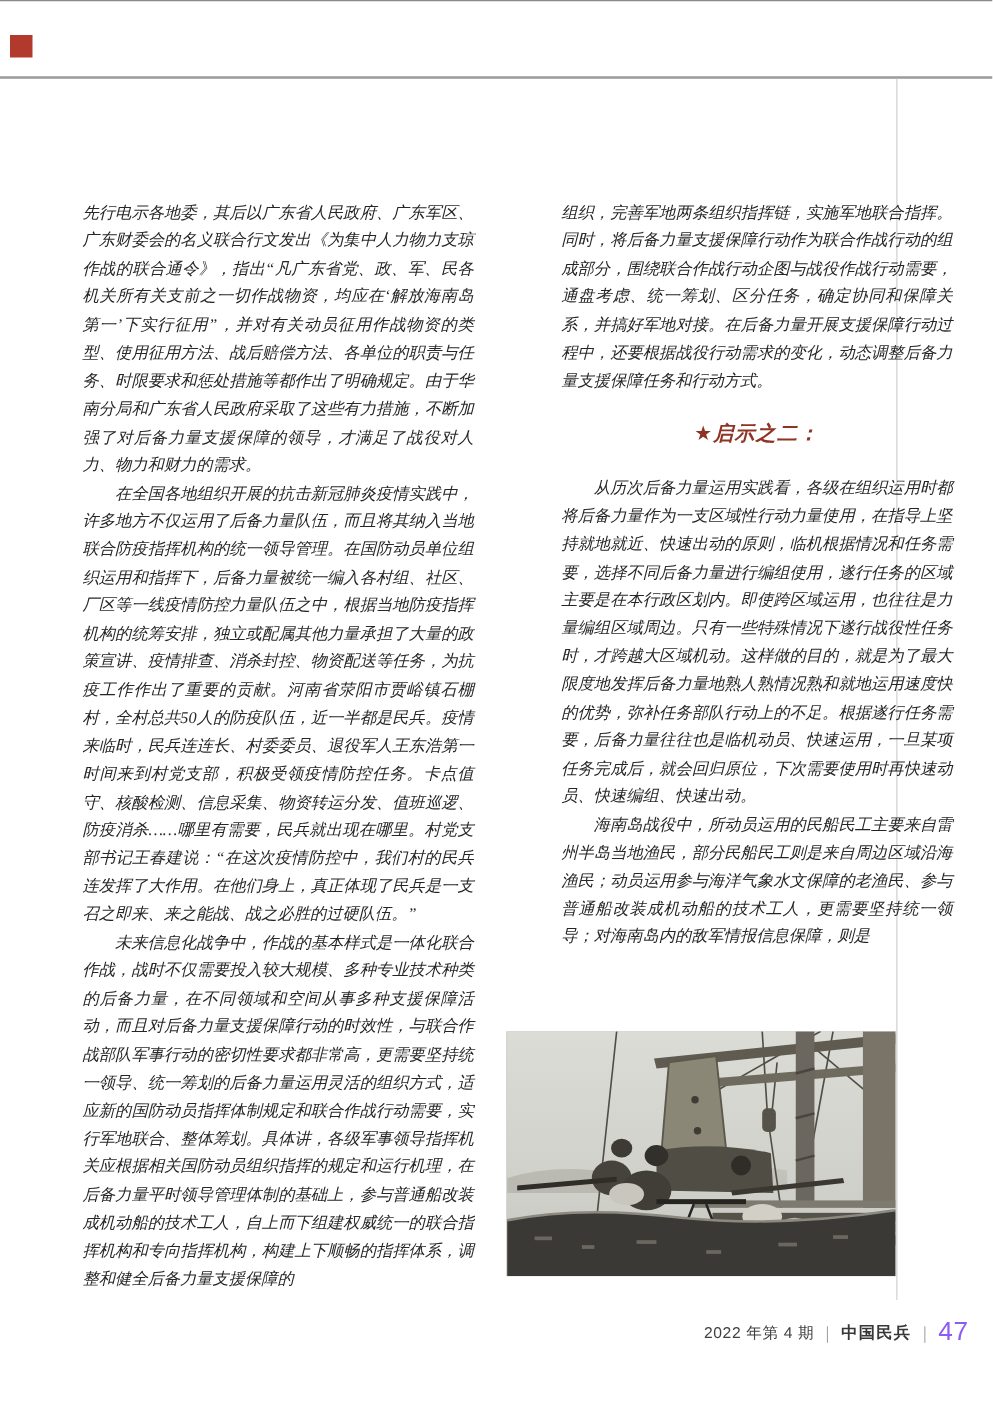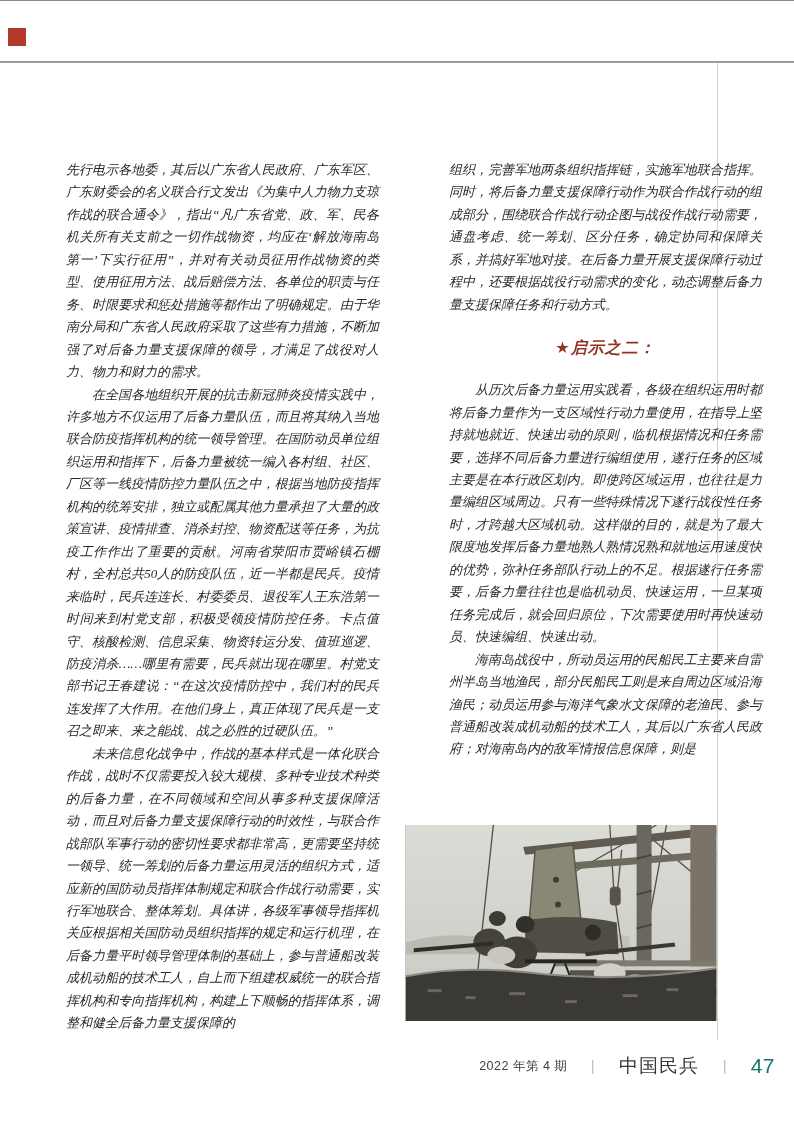--- a/index.html
+++ b/index.html
@@ -34,27 +34,27 @@
     text-decoration-thickness:1.5px;text-underline-offset:4px;
   }
 
   .photo{
     position:absolute;left:405px;top:825px;width:312px;height:196px;overflow:hidden;background:#c9c9c4;
   }
   .photo svg{display:block;width:100%;height:100%;}
 
   .footer{
     position:absolute;top:1053px;right:19px;height:26px;
-    display:flex;align-items:center;gap:24px;
+    display:flex;align-items:center;gap:9px;
     font-family:"Liberation Sans","DejaVu Sans",sans-serif;color:#3f3f3f;
   }
   .f-issue{font-size:12.5px;letter-spacing:0.5px;}
   .f-sep{font-size:14px;color:#8c8c8c;transform:scaleX(.6);}
-  .f-mag{font-size:19px;font-weight:normal;letter-spacing:1px;color:#383838;}
-  .f-num{font-size:21px;color:#0f766e;letter-spacing:0.5px;}
+  .f-mag{font-size:13px;font-weight:bold;letter-spacing:1px;color:#383838;}
+  .f-num{font-size:21px;color:#8b5cf6;letter-spacing:0.5px;}
 </style>
 </head>
 <body>
 
 <div class="edge-top"></div>
 <div class="corner-square"></div>
 <div class="top-rule"></div>
 <div class="side-rule"></div>
 
 <div class="col col-left">
@@ -62,21 +62,21 @@
   <p>在全国各地组织开展的抗击新冠肺炎疫情实践中，许多地方不仅运用了后备力量队伍，而且将其纳入当地联合防疫指挥机构的统一领导管理。在国防动员单位组织运用和指挥下，后备力量被统一编入各村组、社区、厂区等一线疫情防控力量队伍之中，根据当地防疫指挥机构的统筹安排，独立或配属其他力量承担了大量的政策宣讲、疫情排查、消杀封控、物资配送等任务，为抗疫工作作出了重要的贡献。河南省荥阳市贾峪镇石棚村，全村总共50人的防疫队伍，近一半都是民兵。疫情来临时，民兵连连长、村委委员、退役军人王东浩第一时间来到村党支部，积极受领疫情防控任务。卡点值守、核酸检测、信息采集、物资转运分发、值班巡逻、防疫消杀……哪里有需要，民兵就出现在哪里。村党支部书记王春建说：“在这次疫情防控中，我们村的民兵连发挥了大作用。在他们身上，真正体现了民兵是一支召之即来、来之能战、战之必胜的过硬队伍。”</p>
   <p>未来信息化战争中，作战的基本样式是一体化联合作战，战时不仅需要投入较大规模、多种专业技术种类的后备力量，在不同领域和空间从事多种支援保障活动，而且对后备力量支援保障行动的时效性，与联合作战部队军事行动的密切性要求都非常高，更需要坚持统一领导、统一筹划的后备力量运用灵活的组织方式，适应新的国防动员指挥体制规定和联合作战行动需要，实行军地联合、整体筹划。具体讲，各级军事领导指挥机关应根据相关国防动员组织指挥的规定和运行机理，在后备力量平时领导管理体制的基础上，参与普通船改装成机动船的技术工人，自上而下组建权威统一的联合指挥机构和专向指挥机构，构建上下顺畅的指挥体系，调整和健全后备力量支援保障的</p>
 </div>
 
 <div class="col col-right">
   <p class="no-indent">组织，完善军地两条组织指挥链，实施军地联合指挥。同时，将后备力量支援保障行动作为联合作战行动的组成部分，围绕联合作战行动企图与战役作战行动需要，通盘考虑、统一筹划、区分任务，确定协同和保障关系，并搞好军地对接。在后备力量开展支援保障行动过程中，还要根据战役行动需求的变化，动态调整后备力量支援保障任务和行动方式。</p>
   <div class="heading">
     <div class="h-kicker">★启示之二：</div>
   </div>
   <p>从历次后备力量运用实践看，各级在组织运用时都将后备力量作为一支区域性行动力量使用，在指导上坚持就地就近、快速出动的原则，临机根据情况和任务需要，选择不同后备力量进行编组使用，遂行任务的区域主要是在本行政区划内。即使跨区域运用，也往往是力量编组区域周边。只有一些特殊情况下遂行战役性任务时，才跨越大区域机动。这样做的目的，就是为了最大限度地发挥后备力量地熟人熟情况熟和就地运用速度快的优势，弥补任务部队行动上的不足。根据遂行任务需要，后备力量往往也是临机动员、快速运用，一旦某项任务完成后，就会回归原位，下次需要使用时再快速动员、快速编组、快速出动。</p>
-  <p>海南岛战役中，所动员运用的民船民工主要来自雷州半岛当地渔民，部分民船民工则是来自周边区域沿海渔民；动员运用参与海洋气象水文保障的老渔民、参与普通船改装成机动船的技术工人，其后以广东省人民政府；对海南岛内的敌军情报信息保障，则是</p>
+  <p>海南岛战役中，所动员运用的民船民工主要来自雷州半岛当地渔民，部分民船民工则是来自周边区域沿海渔民；动员运用参与海洋气象水文保障的老渔民、参与普通船改装成机动船的技术工人，更需要坚持统一领导；对海南岛内的敌军情报信息保障，则是</p>
 </div>
 
 <div class="photo">
   <svg viewBox="0 0 312 197" xmlns="http://www.w3.org/2000/svg">
     <defs>
       <linearGradient id="sky" x1="0" y1="0" x2="0" y2="1">
         <stop offset="0" stop-color="#dcdcd7"></stop>
         <stop offset="0.7" stop-color="#cfcfc9"></stop>
         <stop offset="1" stop-color="#c2c2bc"></stop>
       </linearGradient>

